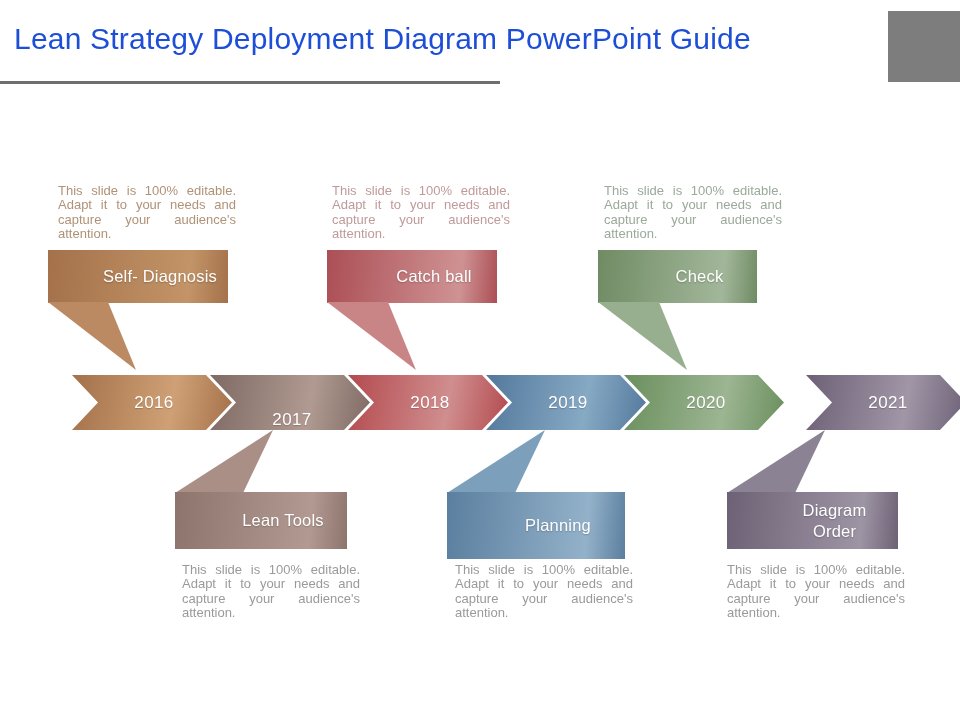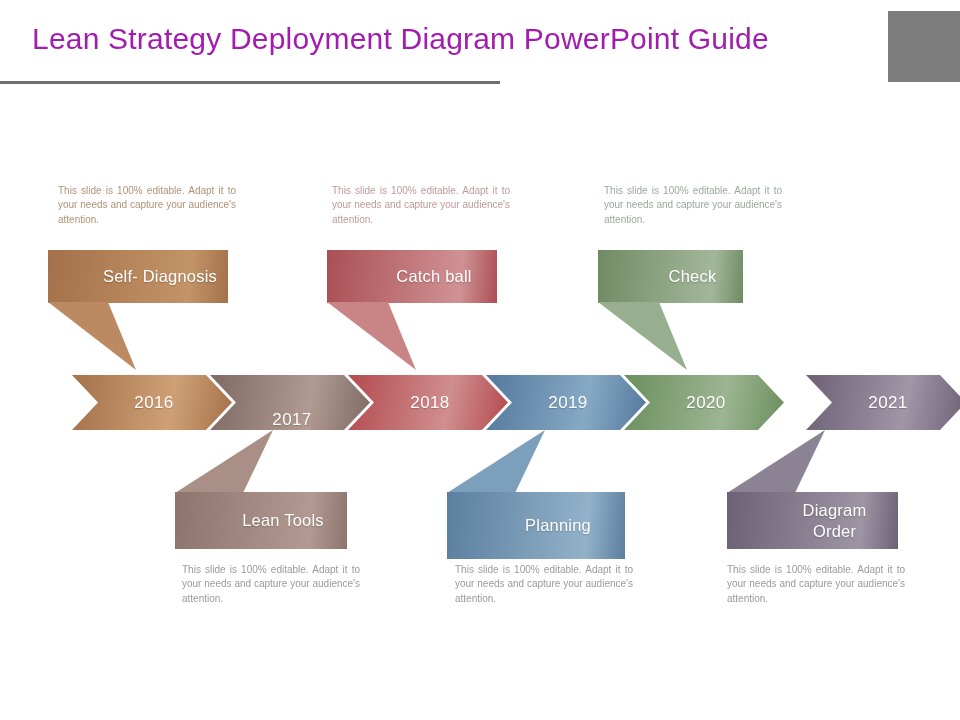--- a/index.html
+++ b/index.html
@@ -25,25 +25,24 @@
   }
 
   
   .title {
     position: absolute;
     left: 14px;
     top: 20px;
     width: 860px;
     font-size: 30px;
     line-height: 38px;
-    color: #a21caf;
+    color: #1d4ed8;
     letter-spacing: 0.2px;
     white-space: nowrap;
     font-weight: normal;
-    margin-left: 18px;
   }
   .title-rule {
     position: absolute;
     left: 0px;
     top: 81px;
     width: 500px;
     height: 3px;
     background: #6e6e6e;
   }
   .corner-box {
@@ -102,21 +101,21 @@
   .tail {
     position: absolute;
     width: 0;
     height: 0;
   }
 
   
   .desc {
     position: absolute;
     width: 178px;
-    font-size: 10px;
+    font-size: 13px;
     line-height: 14.3px;
     text-align: justify;
     color: #8e8e8e;
   }
   .desc.tint-brown  { color: #b09277; }
   .desc.tint-red    { color: #c09a9a; }
   .desc.tint-green  { color: #9aa99a; }
   .desc.tint-grey   { color: #9a9a9a; }
 </style>
 </head>
@@ -139,21 +138,21 @@
         <polygon points="0,0 88,68 60,0" fill="#bb8a62"></polygon>
       </svg></div>
 
   <div class="callout" id="cal-top-1" style="left: 327px; top: 250px; width: 170px; height: 53px; background: linear-gradient(95deg, rgb(171, 79, 85) 0%, rgb(207, 146, 147) 78%, rgb(171, 79, 85) 100%);">
     <div class="label">Catch ball</div>
   </div>
   <div class="tail" id="tail-top-1" style="left: 327px; top: 302px; width: 130px; height: 68px;"><svg width="130" height="68" viewBox="0 0 130 68">
         <polygon points="0,0 89,68 61,0" fill="#c98586"></polygon>
       </svg></div>
 
-  <div class="callout" id="cal-top-2" style="left: 598px; top: 250px; width: 145px; height: 53px; background: linear-gradient(95deg, rgb(112, 139, 100) 0%, rgb(162, 183, 154) 78%, rgb(112, 139, 100) 100%);">
+  <div class="callout" id="cal-top-2" style="left: 598px; top: 250px; width: 159px; height: 53px; background: linear-gradient(95deg, rgb(112, 139, 100) 0%, rgb(162, 183, 154) 78%, rgb(112, 139, 100) 100%);">
     <div class="label">Check</div>
   </div>
   <div class="tail" id="tail-top-2" style="left: 598px; top: 302px; width: 130px; height: 68px;"><svg width="130" height="68" viewBox="0 0 130 68">
         <polygon points="0,0 89,68 61,0" fill="#97ae8f"></polygon>
       </svg></div>
 
   <div class="timeline">
     <div class="chev" id="chev-0" style="left: 72px; width: 160px; background: linear-gradient(100deg, rgb(164, 113, 74) 0%, rgb(207, 160, 117) 62%, rgb(164, 113, 74) 100%);">
       <span>2016</span>
     </div>

